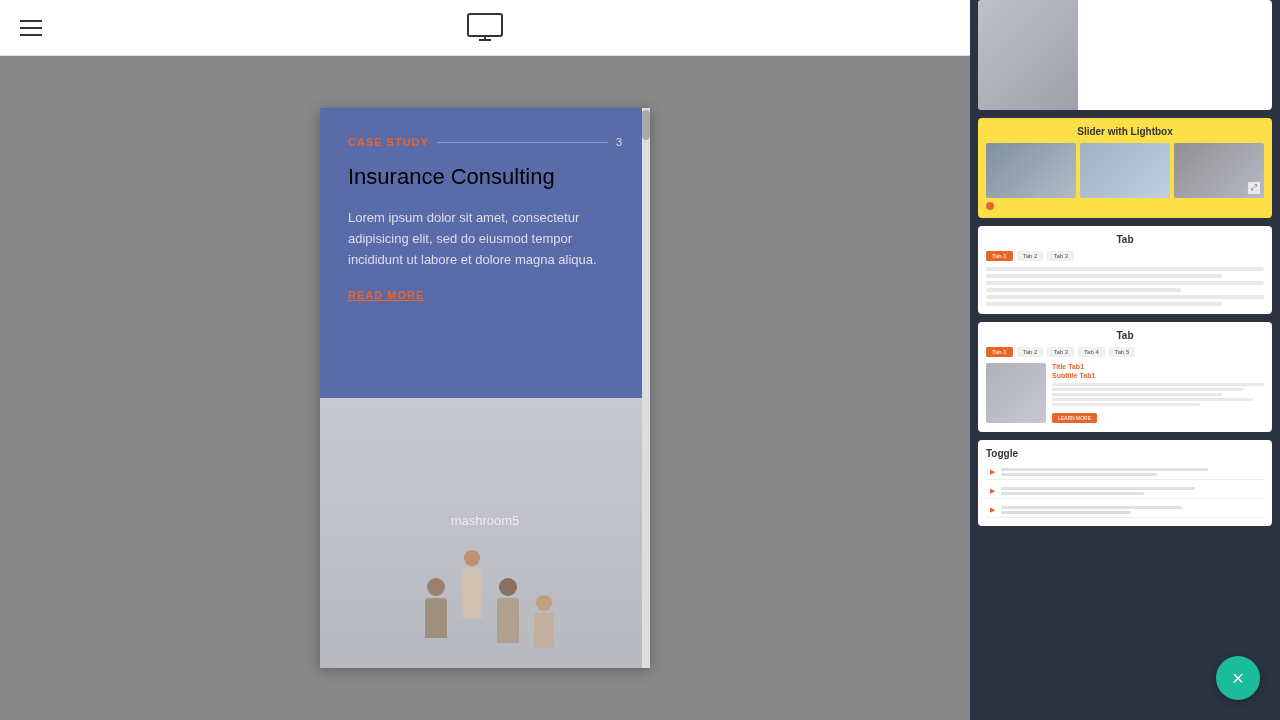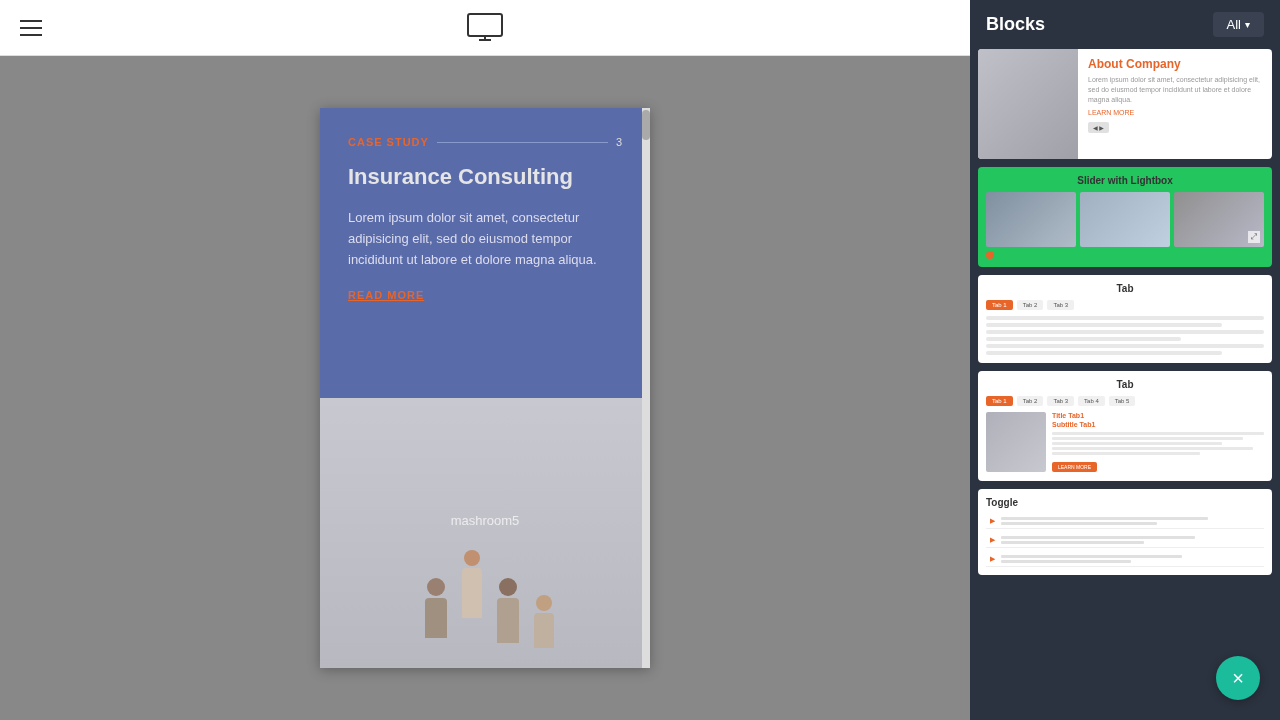--- a/index.html
+++ b/index.html
@@ -110,23 +110,23 @@
     .case-study-line {
       flex: 1;
       height: 1px;
       background: #8899cc;
     }
     .case-study-number {
       color: #ddd;
       font-size: 11px;
     }
     .case-study-title {
-      color: #e5e5e5;
+      color: #000000;
       font-size: 22px;
-      font-weight: 700;
+      font-weight: 400;
       margin-bottom: 18px;
       line-height: 1.2;
     }
     .case-study-body {
       color: #dde;
       font-size: 13px;
       line-height: 1.6;
       margin-bottom: 18px;
     }
     .case-study-link {
@@ -302,21 +302,21 @@
 
     .block-section-label {
       color: #9aa;
       font-size: 12px;
       font-weight: 600;
       padding: 10px 4px 4px 4px;
     }
 
     .slider-lightbox-card {
       padding: 8px;
-      background: #22c55e;
+      background: #fde047;
     }
     .slider-lightbox-title {
       font-size: 10px;
       font-weight: 600;
       color: #333;
       margin-bottom: 6px;
       text-align: center;
     }
     .slider-images-row {
       display: flex;
@@ -557,38 +557,26 @@
             <div class="person-body" style="width:20px;height:35px;background:#c0b0a0;margin-top:2px;"></div>
           </div>
         </div>
       </div>
     </div>
   </div>
 </div>
 
 <div class="right-panel" style="position:relative;">
 
-  <div class="blocks-header">
-    <span class="blocks-title">Blocks</span>
-    <button class="all-button">All</button>
-  </div>
 
   <div class="blocks-scroll">
 
     <div class="block-card about-company-card">
       <div class="about-img">
         <div class="about-img-inner"></div>
-      </div>
-      <div class="about-content">
-        <div class="about-company-title">About Company</div>
-        <div class="about-company-text">Lorem ipsum dolor sit amet, consectetur adipisicing elit, sed do eiusmod tempor incididunt ut labore et dolore magna aliqua.</div>
-        <div class="about-company-link">LEARN MORE</div>
-        <div class="about-company-controls">
-          <div class="mini-btn">◀ ▶</div>
-        </div>
       </div>
     </div>
 
     <div class="block-card slider-lightbox-card">
       <div class="slider-lightbox-title">Slider with Lightbox</div>
       <div class="slider-images-row">
         <div class="slider-img" style="background: linear-gradient(135deg, #8090a0 0%, #b0bcc8 100%);">
         </div>
         <div class="slider-img" style="background: linear-gradient(135deg, #a0b0c0 0%, #c0d0e0 100%);">
         </div>

